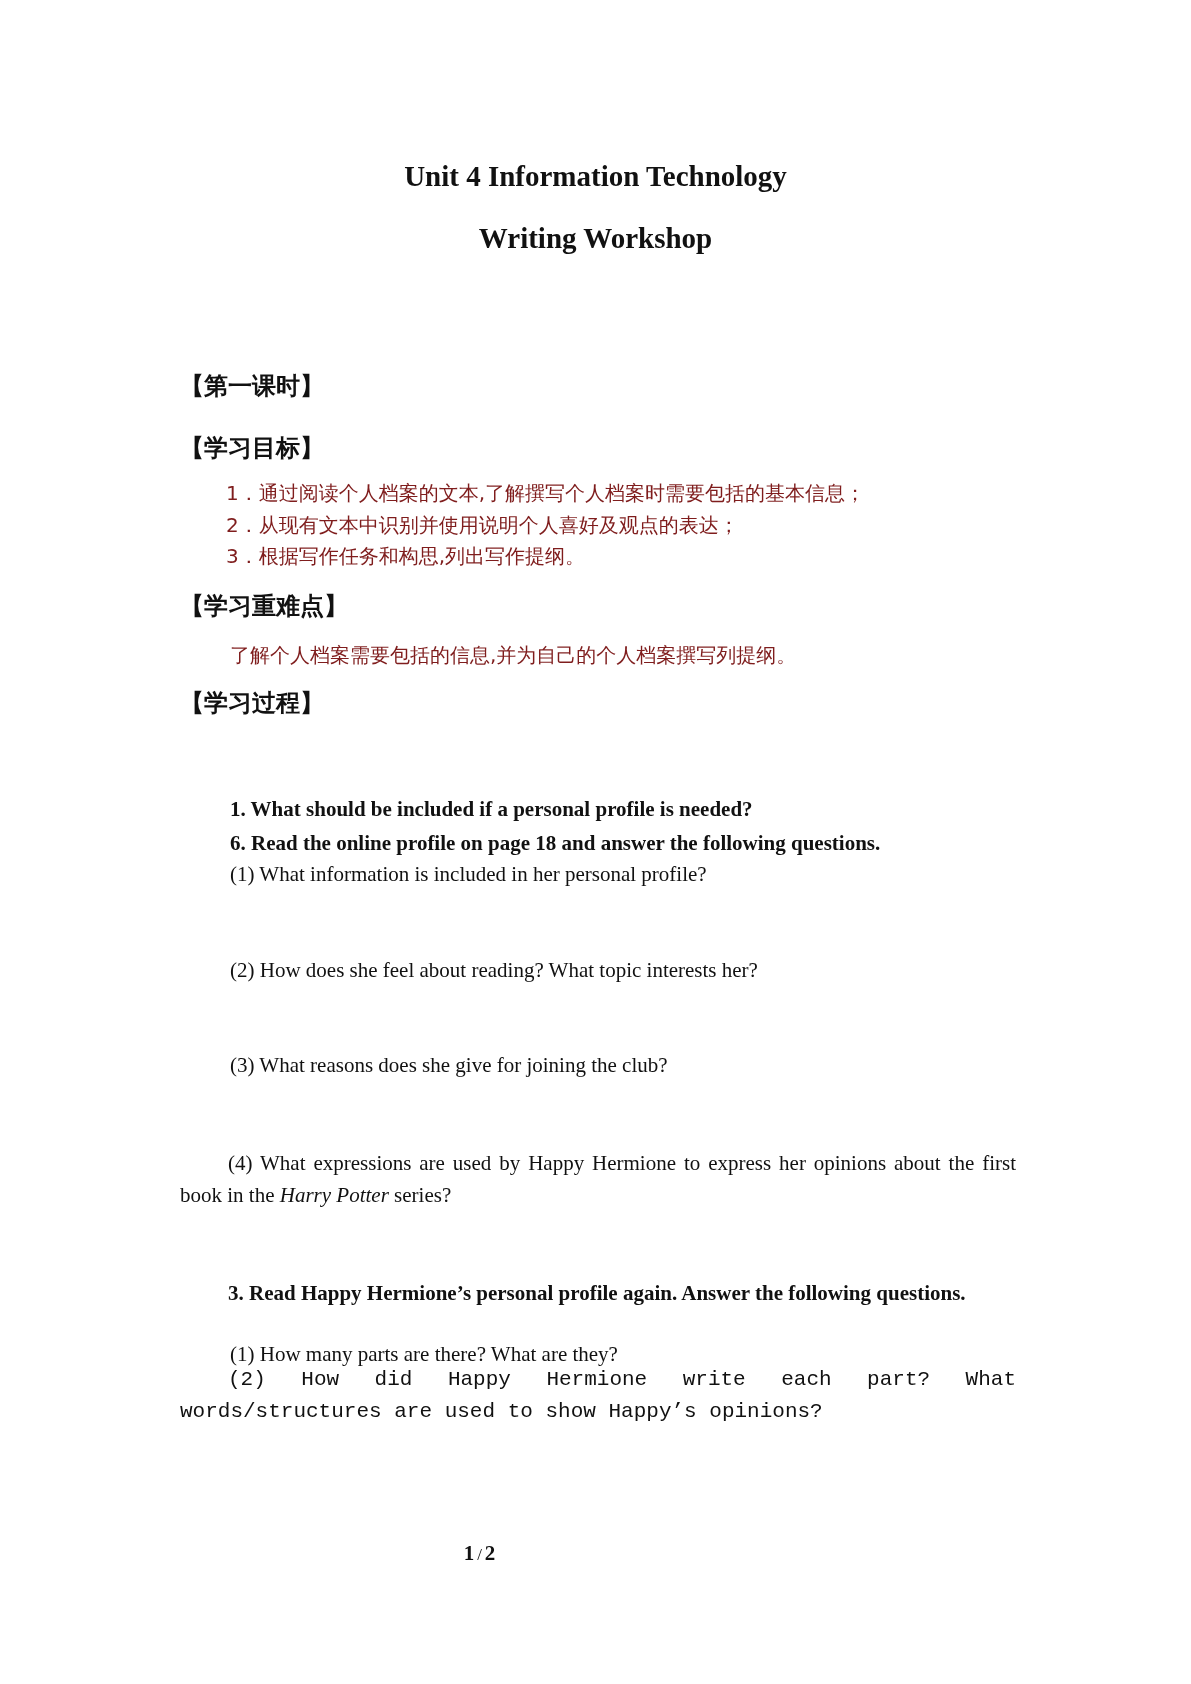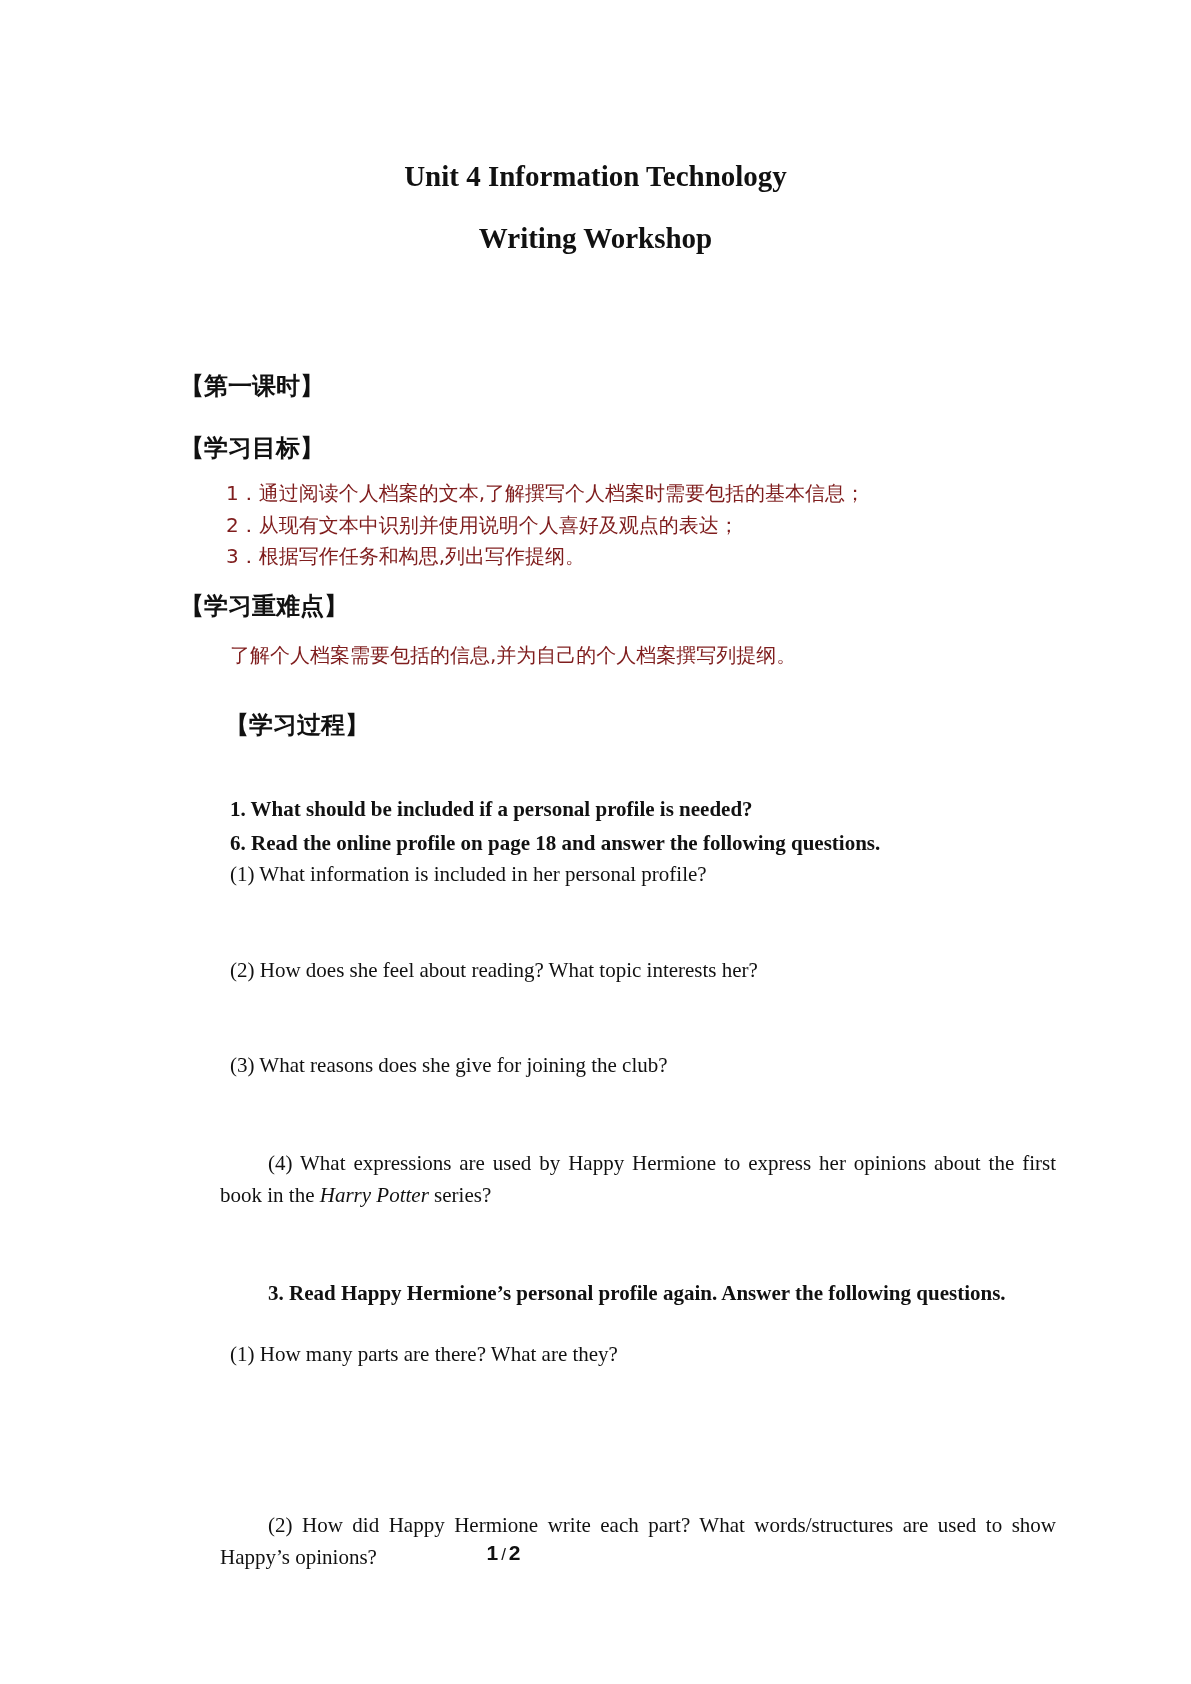--- a/index.html
+++ b/index.html
@@ -5,51 +5,51 @@
   html, body { margin: 0; padding: 0; background: #ffffff; }
   body { width: 1191px; height: 1684px; position: relative; overflow: hidden;
          font-family: "Liberation Serif", "DejaVu Serif", serif; color: #111; }
   .abs { position: absolute; white-space: nowrap; }
   .title { left: 0; width: 1191px; text-align: center; font-weight: bold; font-size: 29px; }
   .heading-cn { left: 180px; font-family: "DejaVu Sans", sans-serif; font-weight: bold; font-size: 24px; letter-spacing: 0px; }
   .cn { font-family: "DejaVu Sans", sans-serif; font-size: 20px; color: #7f1d1d; }
   .q { font-size: 21px; }
   .qb { font-size: 21px; font-weight: bold; }
   .block { left: 180px; width: 836px; white-space: normal; text-align: justify; line-height: 32px; }
-  .indent { text-indent: 48px; margin-left: 40px; }
-  .pagenum { left: 0; width: 959px; text-align: center; font-family: Liberation Sans, sans-serif; font-weight: bold; font-size: 21px; padding-left: 24px; }
+  .indent { text-indent: 48px; }
+  .pagenum { left: 0; width: 959px; text-align: center; font-family: Liberation Serif, serif; font-weight: bold; font-size: 21px; }
   .pagenum .slash { font-weight: normal; font-size: 17px; margin: 0 3px; }
 </style>
 </head>
 <body>
 
 <div>
 
   <div class="abs title" style="top:160px;">Unit 4 Information Technology</div>
   <div class="abs title" style="top:222px;">Writing Workshop</div>
 
   <div class="abs heading-cn" style="top:370px;">【第一课时】</div>
 
   <div class="abs heading-cn" style="top:432px;">【学习目标】</div>
   <div class="abs cn" style="top:480px; left:226px;">1．通过阅读个人档案的文本,了解撰写个人档案时需要包括的基本信息；</div>
   <div class="abs cn" style="top:512px; left:226px;">2．从现有文本中识别并使用说明个人喜好及观点的表达；</div>
   <div class="abs cn" style="top:543px; left:226px;">3．根据写作任务和构思,列出写作提纲。</div>
 
   <div class="abs heading-cn" style="top:590px;">【学习重难点】</div>
   <div class="abs cn" style="top:642px; left:230px;">了解个人档案需要包括的信息,并为自己的个人档案撰写列提纲。</div>
 
-  <div class="abs heading-cn" style="top:709px;margin-left:45px;">【学习过程】</div>
+  <div class="abs heading-cn" style="top:687px;">【学习过程】</div>
 
   <div class="abs qb" style="top:756px; left:230px;margin-top:41px;">1. What should be included if a personal profile is needed?</div>
 
   <div class="abs qb" style="top:831px; left:230px;">6. Read the online profile on page 18 and answer the following questions.</div>
   <div class="abs q" style="top:862px; left:230px;">(1) What information is included in her personal profile?</div>
   <div class="abs q" style="top:958px; left:230px;">(2) How does she feel about reading? What topic interests her?</div>
   <div class="abs q" style="top:1053px; left:230px;">(3) What reasons does she give for joining the club?</div>
   <div class="abs q block indent" style="top:1147px;"><span>(4) What expressions are used by Happy Hermione to express her opinions about the first book in the </span><i>Harry Potter</i><span> series?</span></div>
 
   <div class="abs qb block indent" style="top:1277px;">3. Read Happy Hermione’s personal profile again. Answer the following questions.</div>
   <div class="abs q" style="top:1342px; left:230px;">(1) How many parts are there? What are they?</div>
-  <div class="abs q block indent" style="top:1509px;">(2) How did Happy Hermione write each part? What words/structures are used to show Happy’s opinions?</div>
+  <div class="abs q block indent" style="top:1364px;font-family:Liberation Mono, monospace;">(2) How did Happy Hermione write each part? What words/structures are used to show Happy’s opinions?</div>
 
   <div class="abs pagenum" style="top:1541px;"><span>1</span><span class="slash">/</span><span>2</span></div>
 
 </div>
 
 </body></html>

